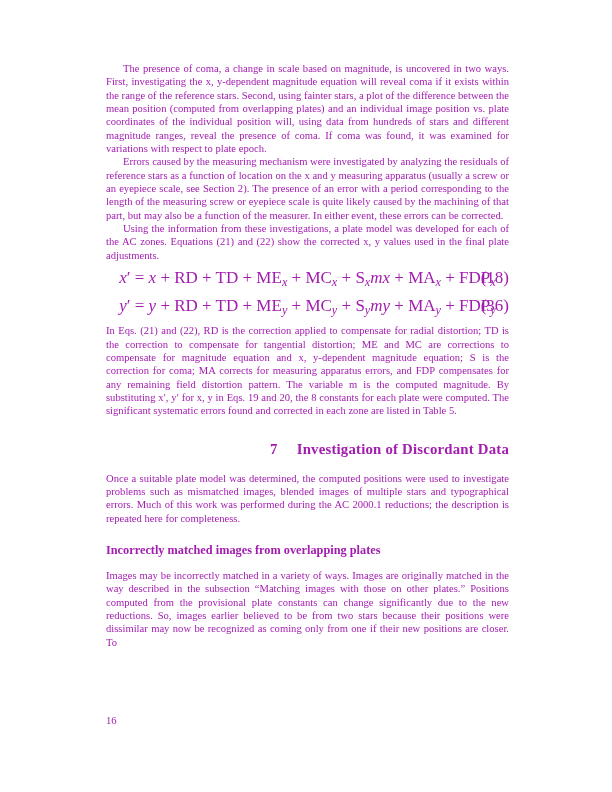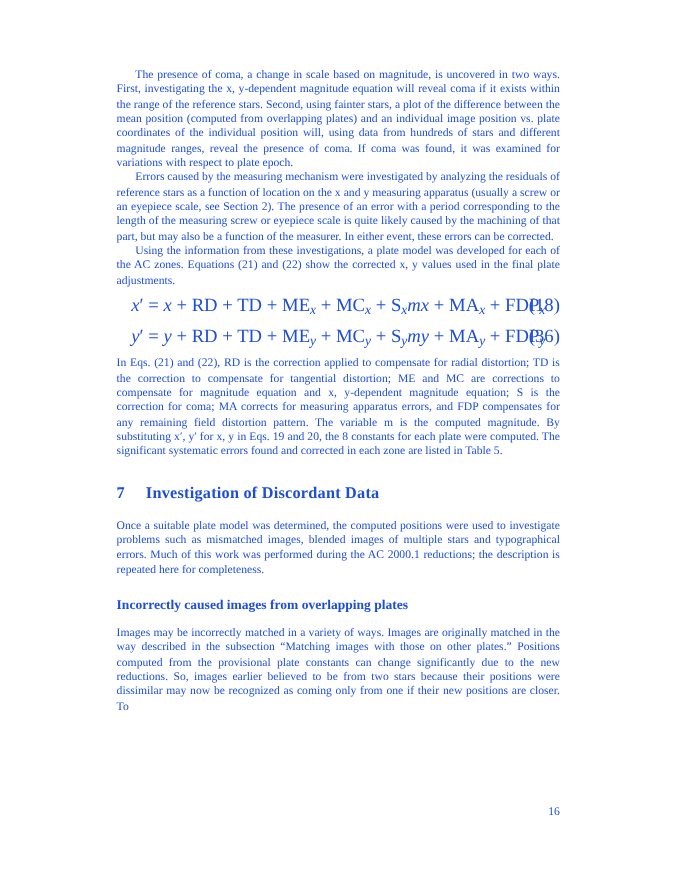--- a/index.html
+++ b/index.html
@@ -1,46 +1,46 @@
 <!DOCTYPE html>
 <html><head>
 <meta charset="utf-8">
 <style>
   html,body{margin:0;padding:0;background:#ffffff;}
   .page{
     width:612px;height:792px;position:relative;background:#ffffff;
-    color:#1d4ed8;font-family:"Liberation Serif","DejaVu Serif",serif;
+    color:#a21caf;font-family:"Liberation Serif","DejaVu Serif",serif;
     overflow:hidden;
   }
   .content{
     position:absolute;left:106px;top:62px;width:403px;
     font-size:10.6px;line-height:13.35px;text-align:justify;
   }
   p{margin:0;}
   p.indent{text-indent:17px;}
   .eq-row{
     position:relative;text-align:center;
     margin:8px 0 7px;font-size:17px;line-height:15px;
   }
   .eq-num{position:absolute;right:0;top:0;font-style:normal;}
   .eq-i{font-style:italic;}
   .eq-r{font-style:normal;}
   .eq-sub{font-size:72%;font-style:italic;vertical-align:-2.5px;letter-spacing:0;}
   h1.section{
     font-size:14.8px;font-weight:bold;margin:23px 0 14px 0;
-    text-align:left;line-height:17px;letter-spacing:0.2px;
+    text-align:right;line-height:17px;letter-spacing:0.2px;
   }
   .sec-num{margin-right:19px;}
   h2.subsection{
     font-size:12.3px;font-weight:bold;margin:18px 0 11px 0;
     text-align:left;line-height:15px;
   }
   .footer{
-    position:absolute;top:733px;left:106px;width:403px;
-    text-align:right;font-size:10.6px;
+    position:absolute;top:715px;left:106px;width:403px;
+    text-align:left;font-size:10.6px;
   }
 </style>
 </head>
 <body>
 
 <div class="page">
   <div class="content">
 
     <p class="indent">The presence of coma, a change in scale based on magnitude, is uncovered in two ways. First, investigating the x, y-dependent magnitude equation will reveal coma if it exists within the range of the reference stars. Second, using fainter stars, a plot of the difference between the mean position (computed from overlapping plates) and an individual image position vs. plate coordinates of the individual position will, using data from hundreds of stars and different magnitude ranges, reveal the presence of coma. If coma was found, it was examined for variations with respect to plate epoch.</p>
     <p class="indent">Errors caused by the measuring mechanism were investigated by analyzing the residuals of reference stars as a function of location on the x and y measuring apparatus (usually a screw or an eyepiece scale, see Section 2). The presence of an error with a period corresponding to the length of the measuring screw or eyepiece scale is quite likely caused by the machining of that part, but may also be a function of the measurer. In either event, these errors can be corrected.</p>
@@ -56,20 +56,20 @@
     </div>
 
     <p>In Eqs. (21) and (22), RD is the correction applied to compensate for radial distortion; TD is the correction to compensate for tangential distortion; ME and MC are corrections to compensate for magnitude equation and x, y-dependent magnitude equation; S is the correction for coma; MA corrects for measuring apparatus errors, and FDP compensates for any remaining field distortion pattern. The variable m is the computed magnitude. By substituting x′, y′ for x, y in Eqs. 19 and 20, the 8 constants for each plate were computed. The significant systematic errors found and corrected in each zone are listed in Table 5.</p>
 
     <h1 class="section">
       <span class="sec-num">7</span><span>Investigation of Discordant Data</span>
     </h1>
 
     <p>Once a suitable plate model was determined, the computed positions were used to investigate problems such as mismatched images, blended images of multiple stars and typographical errors. Much of this work was performed during the AC 2000.1 reductions; the description is repeated here for completeness.</p>
 
-    <h2 class="subsection">Incorrectly caused images from overlapping plates</h2>
+    <h2 class="subsection">Incorrectly matched images from overlapping plates</h2>
 
     <p>Images may be incorrectly matched in a variety of ways. Images are originally matched in the way described in the subsection “Matching images with those on other plates.” Positions computed from the provisional plate constants can change significantly due to the new reductions. So, images earlier believed to be from two stars because their positions were dissimilar may now be recognized as coming only from one if their new positions are closer. To</p>
 
   </div>
 
   <div class="footer">16</div>
 </div>
 
 </body></html>

